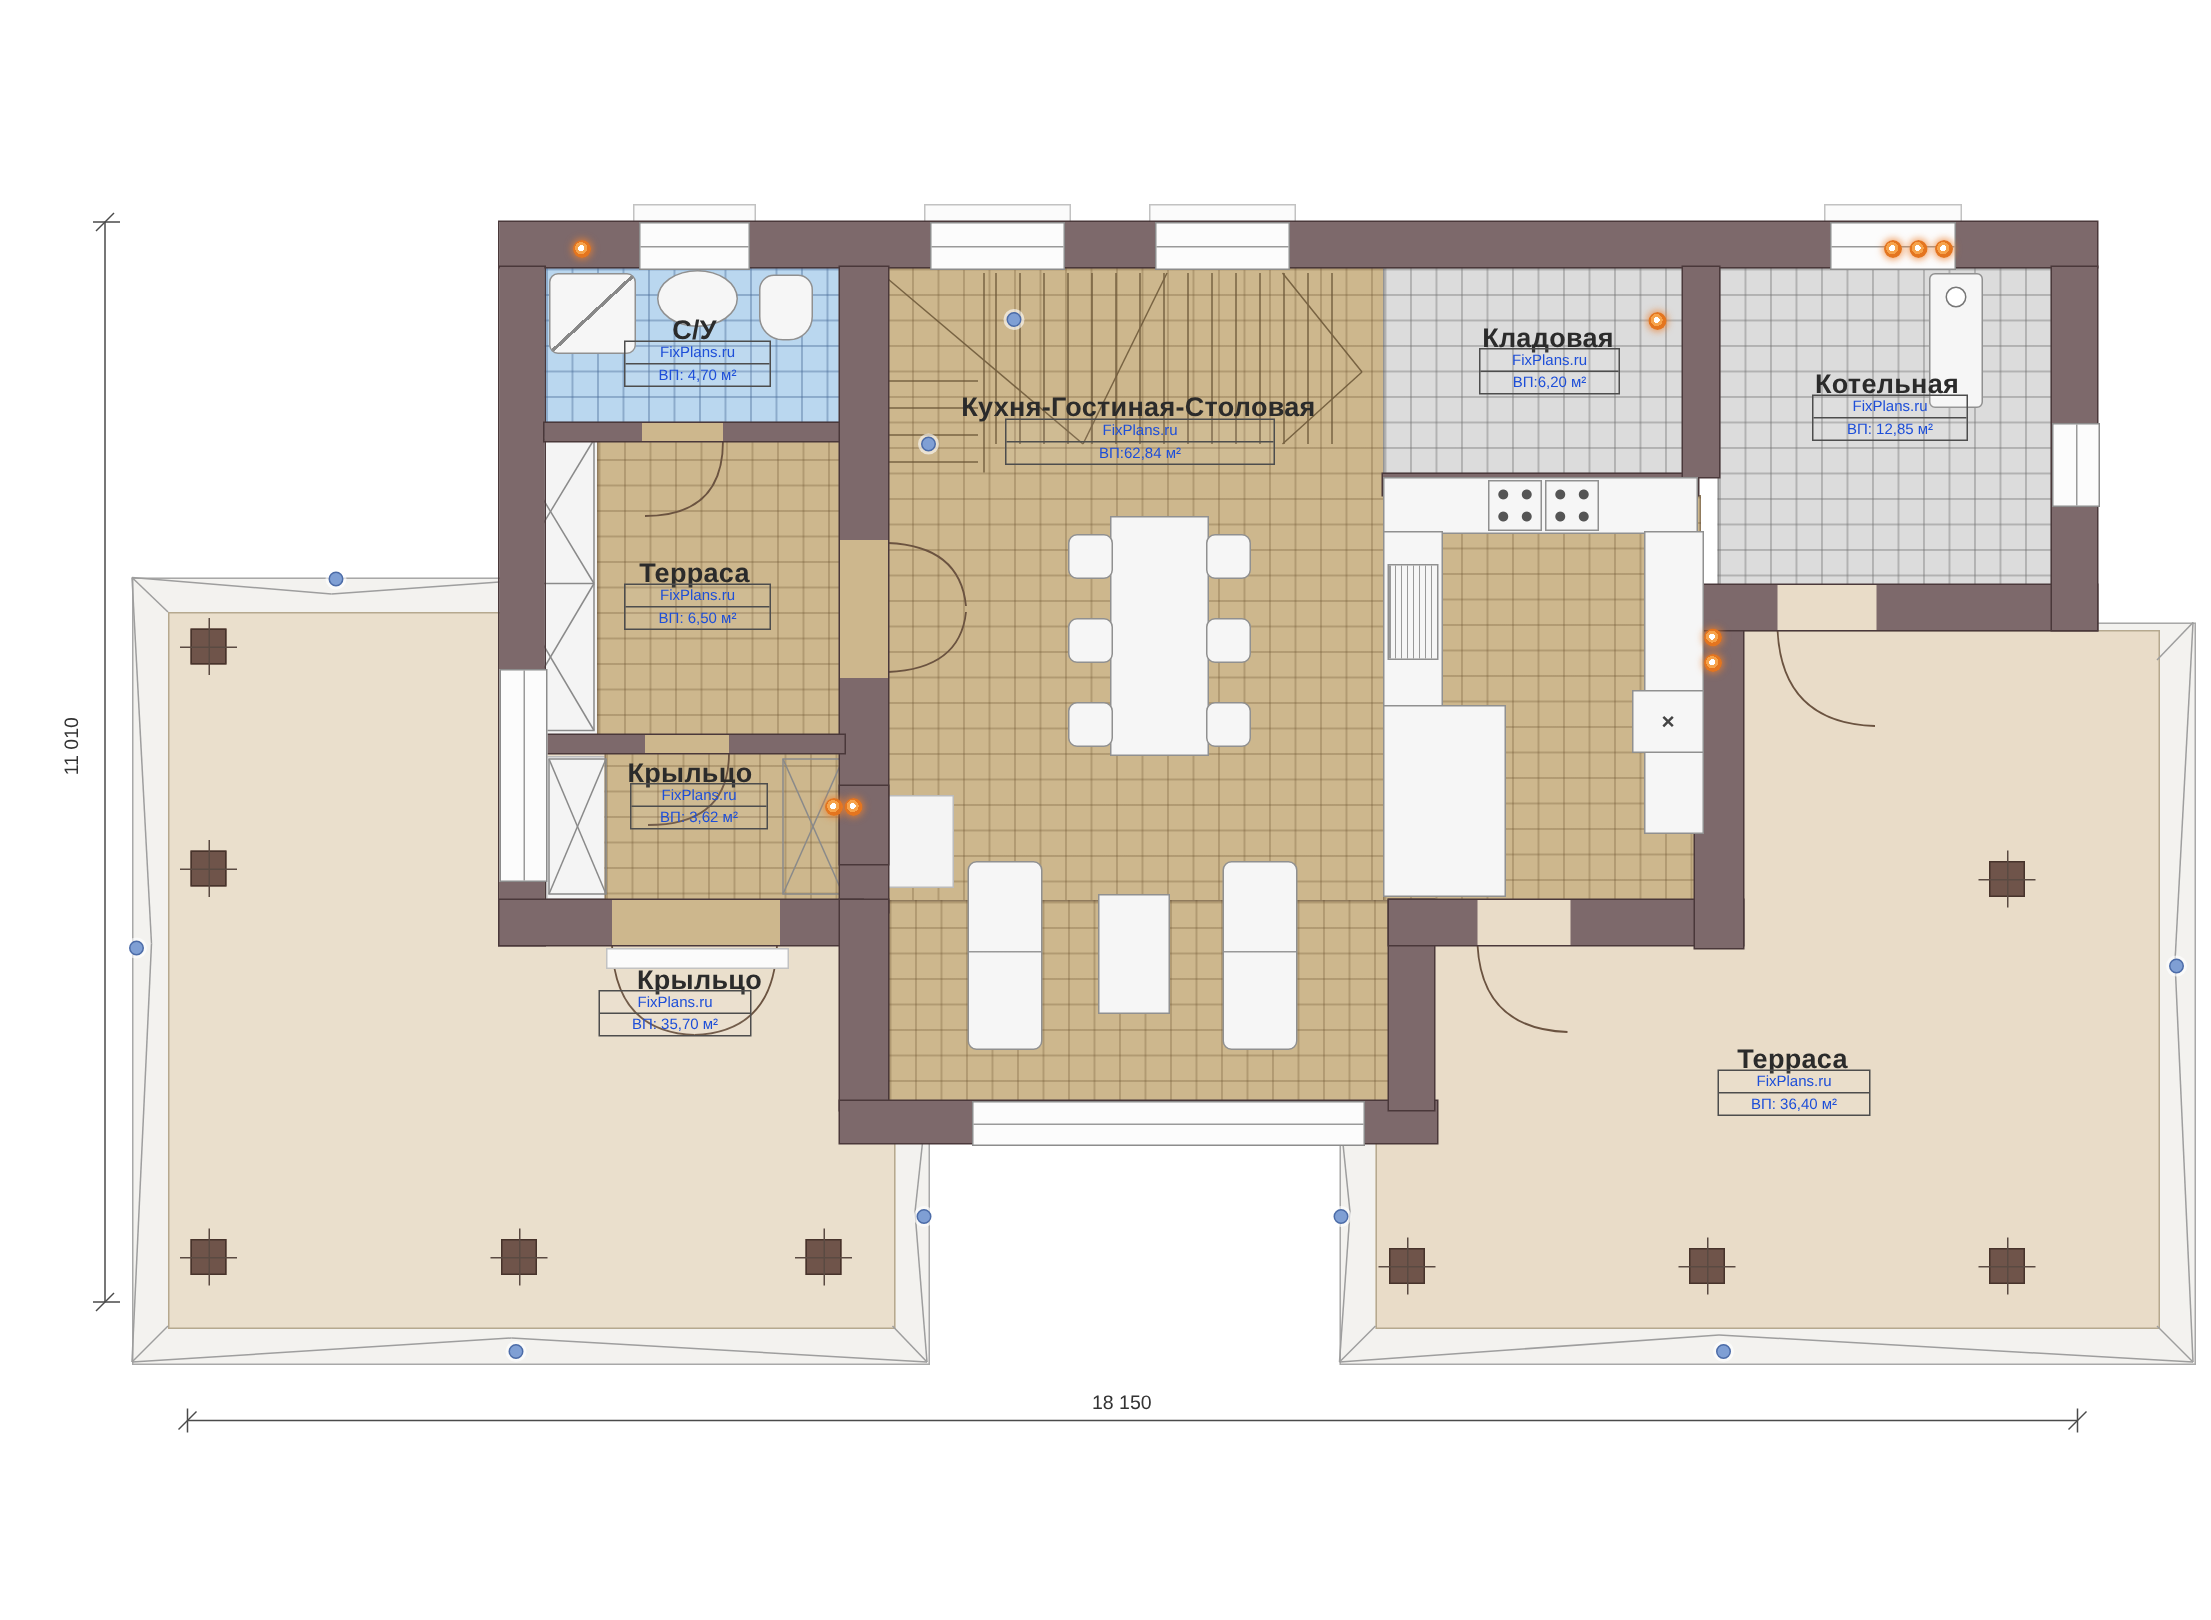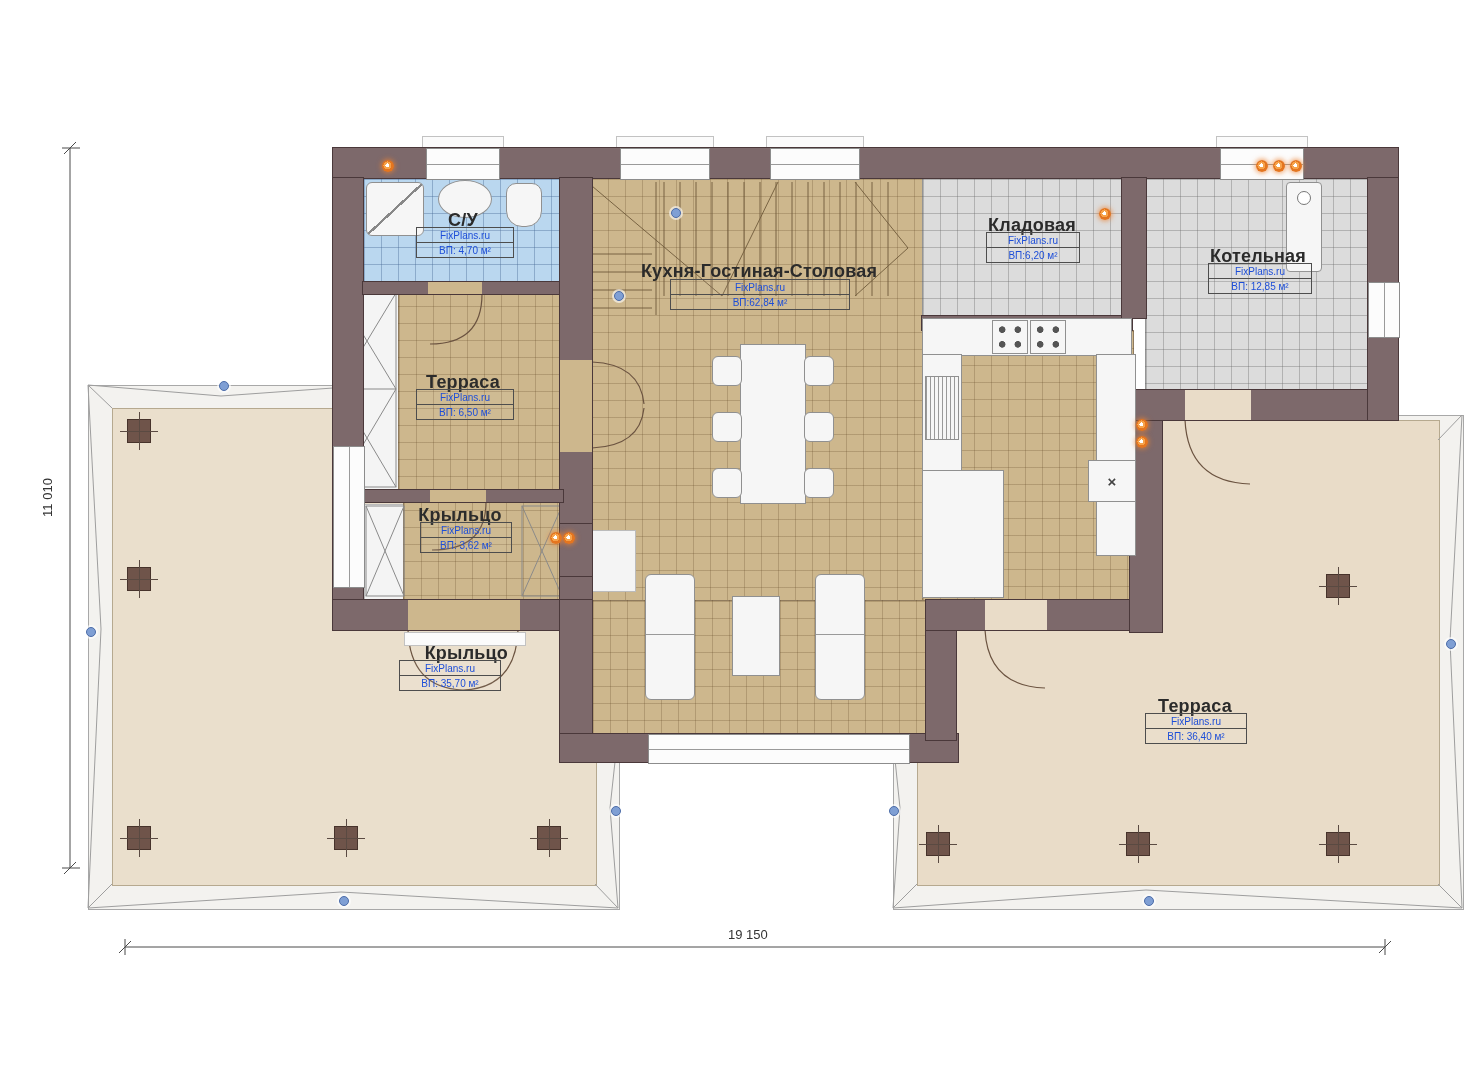--- a/index.html
+++ b/index.html
@@ -310,15 +310,15 @@
     <div class="row2">ВП: 35,70 м²</div>
   </div>
 
   <div class="abs rname" style="left:1135px;top:696px;width:120px;">Терраса</div>
   <div class="abs ibox" style="left:1145px;top:713px;width:100px;">
     <div class="row1">FixPlans.ru</div>
     <div class="row2">ВП: 36,40 м²</div>
   </div>
 
   <div class="abs dimtext" style="left:28px;top:490px;transform:rotate(-90deg);transform-origin:center;">11 010</div>
-  <div class="abs dimtext" style="left:728px;top:927px;">19 150</div>
+  <div class="abs dimtext" style="left:728px;top:927px;">18 150</div>
 
 </div>
 
 </body></html>

